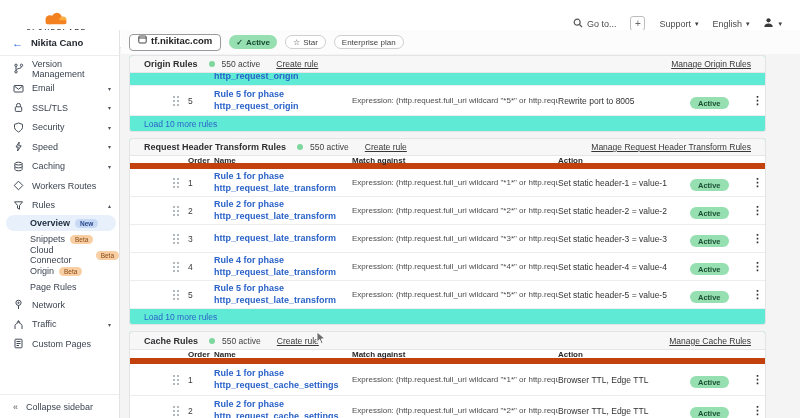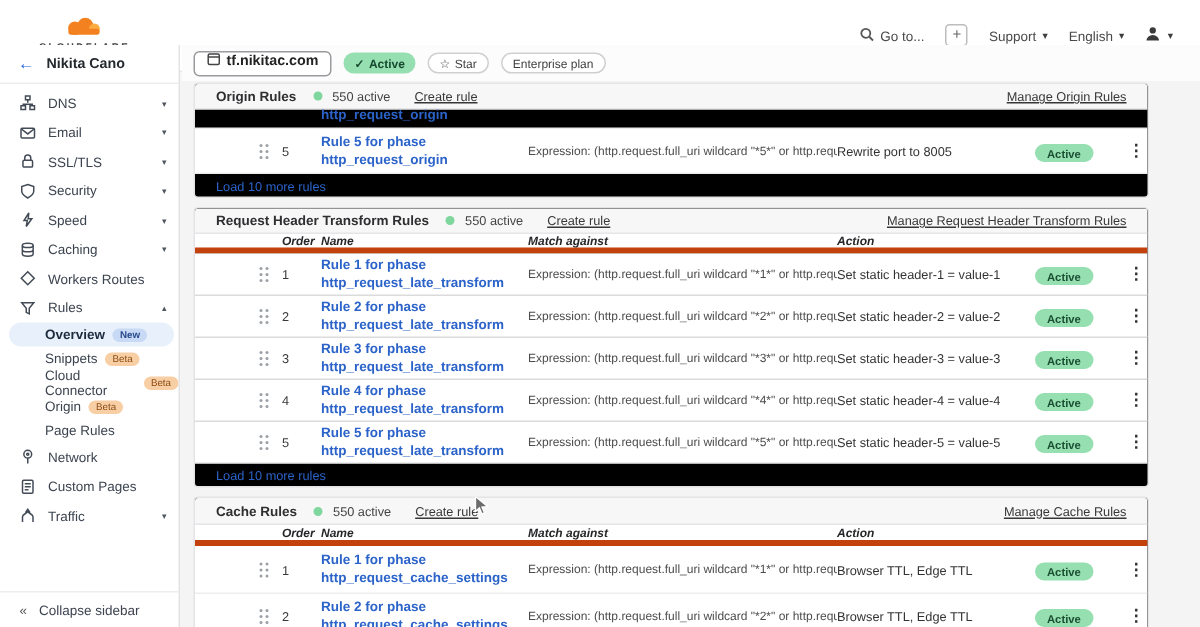--- a/index.html
+++ b/index.html
@@ -44,33 +44,33 @@
   .main { position:absolute; top:30px; left:121px; width:679px; height:388px; overflow:hidden; }
   .domainbar { height:24px; display:flex; align-items:center; gap:8px; padding-left:8px; background:#fcfcfd; }
   .domain-box { display:flex; align-items:flex-start; gap:4px; border:1px solid #9a9a9e; border-radius:4px;
                 background:#fff; height:17px; padding:0 8px; font-size:9.5px; font-weight:bold; color:#222;
                 cursor:pointer; }
   .pill { display:flex; align-items:center; gap:3px; height:14px; padding:0 7px; border-radius:8px;
           font-size:8px; color:#3f3f3f; }
   .pill-active { background:#96dfb0; color:#174a30; font-weight:bold; }
   .pill-outline { border:1px solid #cfcfd2; background:#fff; cursor:pointer; }
 
-  .card { width:637px; margin:1px 0 6px 8px; background:#000000; border:1px solid #e4e4e6;
+  .card { width:637px; margin:1px 0 6px 8px; background:#5eead4; border:1px solid #e4e4e6;
           border-radius:3px; overflow:hidden; }
   .sec-head { height:17px; background:#f7f7f8; border-bottom:1px solid #e6e6e8; display:flex;
               align-items:center; padding:0 14px; gap:7px; }
   .sec-title { font-size:9px; font-weight:bold; color:#2f2f31; }
   .dot { width:6px; height:6px; border-radius:50%; background:#7fd79d; margin-left:4px; }
   .sec-count { font-size:8.5px; color:#434343; }
   .sec-link { font-size:8.5px; color:#373737; text-decoration:underline; margin-left:9px; cursor:pointer; }
   .sec-manage { margin-left:auto; font-size:8.5px; color:#373737; text-decoration:underline; cursor:pointer; }
 
   .trow { display:grid; grid-template-columns:16px 26px 138px 206px 132px 52px 1fr;
           padding-left:42px; align-items:center; border-bottom:1px solid #ededee; background:#fff; }
-  .col-head { height:13px; font-size:8px; font-weight:bold; color:#27272a; border-bottom:4px solid #c2410c;font-style:italic; }
+  .col-head { height:13px; font-size:8px; font-weight:bold; color:#27272a; border-bottom:6px solid #c2410c; }
   .rule-row { height:28px; }
   .rule-row-tall { height:30px; }
   .drag { display:flex; align-items:center; cursor:grab; }
   .order { font-size:8.5px; color:#3a3a3a; }
   .rname { font-size:9px; font-weight:bold; color:#2b63c9; line-height:1.3; cursor:pointer; }
   .expr { font-size:8px; color:#4c4c4c; white-space:nowrap; overflow:hidden; padding-right:10px; }
   .action { font-size:8.5px; color:#333; }
   .status-badge { display:inline-block; background:#96dfb0; color:#1b4f33; font-size:7.5px; font-weight:bold;
                   padding:1.5px 8px; border-radius:8px; }
   .kebab { font-size:11px; color:#2f2f2f; font-weight:bold; cursor:pointer; padding-left:10px; }
@@ -134,33 +134,32 @@
     </div>
   </div>
 
   <div class="sidebar">
     <div class="acct">
       <span class="acct-back">←</span>
       <span class="acct-name">Nikita Cano</span>
     </div>
     <div class="nav">
 
-
-      <div class="nav-item">
-        <span class="ico">
-          <svg width="11" height="11" viewBox="0 0 11 11" fill="none" stroke="currentColor" stroke-width="1">
-            <rect x="4" y="1" width="3" height="2.5"></rect>
-              <rect x="1" y="7.5" width="3" height="2.5"></rect>
-              <rect x="7" y="7.5" width="3" height="2.5"></rect>
-            <path d="M5.5 3.5 v2 M2.5 7.5 v-1 h6 v1"></path>
-          </svg>
-        </span>
-        <span>DNS</span>
-        <span class="nv-caret">▾</span>
-      </div>
+      <div class="nav-item">
+        <span class="ico">
+          <svg width="11" height="11" viewBox="0 0 11 11" fill="none" stroke="currentColor" stroke-width="1">
+            <circle cx="3" cy="2.3" r="1.2"></circle>
+              <circle cx="8.5" cy="2.3" r="1.2"></circle>
+              <circle cx="3" cy="8.8" r="1.2"></circle>
+            <path d="M3 3.5 v4 M8.5 3.5 c0 2.5 -3.5 1.5 -5 3"></path>
+          </svg>
+        </span>
+        <span>Version Management</span>
+      </div>
+
 
       <div class="nav-item">
         <span class="ico">
           <svg width="11" height="11" viewBox="0 0 11 11" fill="none" stroke="currentColor" stroke-width="1">
             <rect x="1" y="2.5" width="9" height="6.5" rx="0.8"></rect>
               <path d="M1.3 3 L5.5 6.3 L9.7 3"></path>
           </svg>
         </span>
         <span>Email</span>
         <span class="nv-caret">▾</span>
@@ -256,35 +255,35 @@
               <circle cx="5.5" cy="3.8" r="0.7"></circle>
               <path d="M5.5 6.4 V10"></path>
           </svg>
         </span>
         <span>Network</span>
       </div>
 
       <div class="nav-item">
         <span class="ico">
           <svg width="11" height="11" viewBox="0 0 11 11" fill="none" stroke="currentColor" stroke-width="1">
+            <path d="M2 10 V6.5 C2 4.5 5.5 4.5 5.5 2.5 M9 10 V6.5 C9 4.5 5.5 4.5 5.5 2.5 M4 3.8 L5.5 1.5 L7 3.8"></path>
+          </svg>
+        </span>
+        <span>Traffic</span>
+        <span class="nv-caret">▾</span>
+      </div>
+
+      <div class="nav-item">
+        <span class="ico">
+          <svg width="11" height="11" viewBox="0 0 11 11" fill="none" stroke="currentColor" stroke-width="1">
             <rect x="2" y="1.2" width="7" height="8.6" rx="0.8"></rect>
               <path d="M3.5 3.5 h4 M3.5 5.5 h4 M3.5 7.5 h2.5"></path>
           </svg>
         </span>
         <span>Custom Pages</span>
-      </div>
-
-      <div class="nav-item">
-        <span class="ico">
-          <svg width="11" height="11" viewBox="0 0 11 11" fill="none" stroke="currentColor" stroke-width="1">
-            <path d="M2 10 V6.5 C2 4.5 5.5 4.5 5.5 2.5 M9 10 V6.5 C9 4.5 5.5 4.5 5.5 2.5 M4 3.8 L5.5 1.5 L7 3.8"></path>
-          </svg>
-        </span>
-        <span>Traffic</span>
-        <span class="nv-caret">▾</span>
       </div>
     </div>
 
     <div class="collapse-row">
       <span class="collapse-ico">«</span>
       <span>Collapse sidebar</span>
     </div>
   </div>
 
   <div class="main">
@@ -415,21 +414,20 @@
               <circle cx="2" cy="2" r="1"></circle>
               <circle cx="6" cy="2" r="1"></circle>
               <circle cx="2" cy="6" r="1"></circle>
               <circle cx="6" cy="6" r="1"></circle>
               <circle cx="2" cy="10" r="1"></circle>
               <circle cx="6" cy="10" r="1"></circle>
             </svg>
         </span>
         <span class="order">3</span>
         <span class="rname">
-          <div>Rule 3 for phase</div>
           <div>http_request_late_transform</div>
         </span>
         <span class="expr">Expression: (http.request.full_uri wildcard "*3*" or http.reque...</span>
         <span class="action">Set static header-3 = value-3</span>
         <span><span class="status-badge">Active</span></span>
         <span class="kebab">⋮</span>
       </div>
 
       <div class="trow rule-row">
         <span class="drag">

